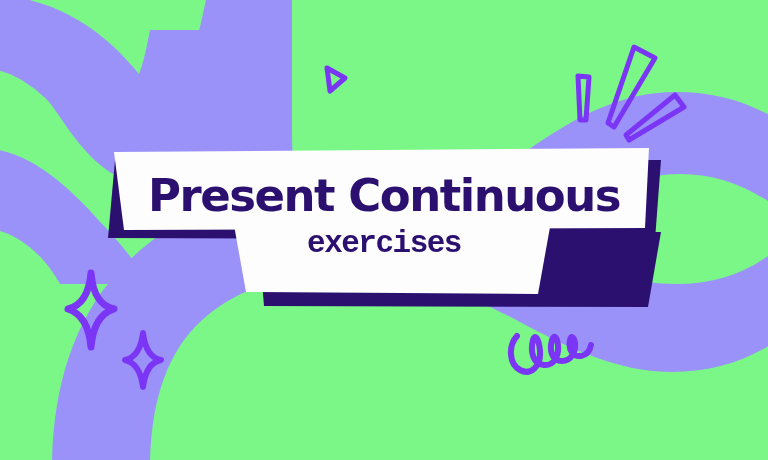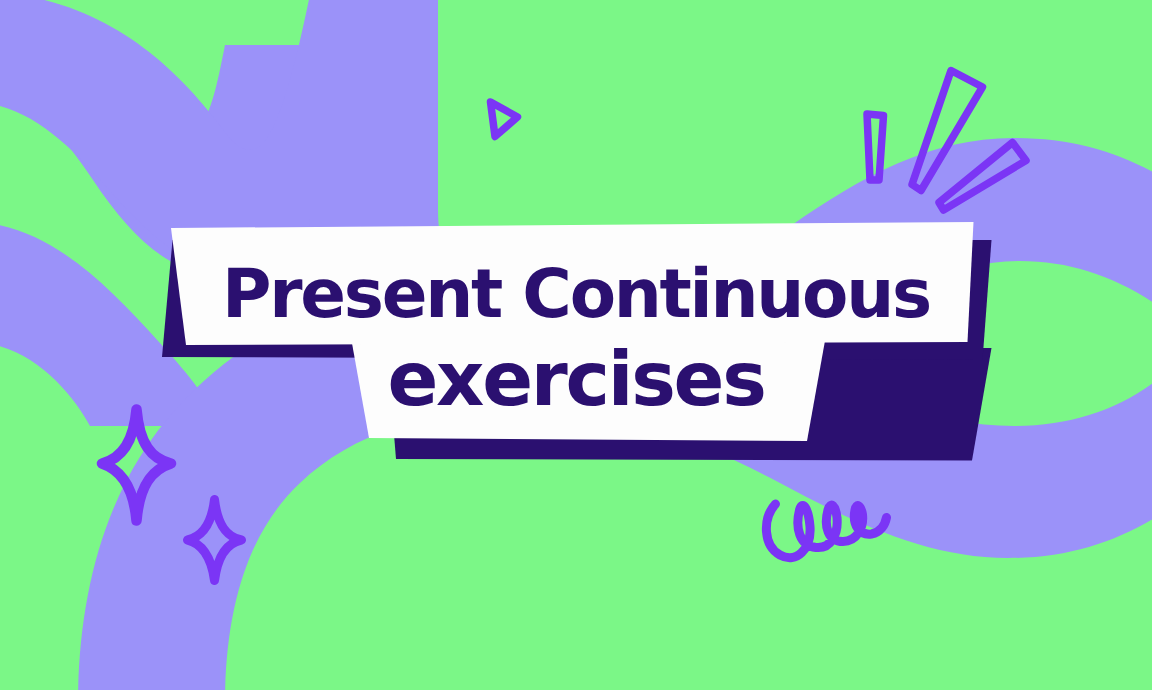--- a/index.html
+++ b/index.html
@@ -36,22 +36,23 @@
     white-space: nowrap;
     line-height: 1;
   }
   #title-line-1 {
     top: 173px;
     font-size: 45px;
     letter-spacing: -1.5px;
   }
   #title-line-2 {
     top: 228px;
-    font-size: 50px;
+    font-size: 31px;
     letter-spacing: -1.5px;
+    font-family: Liberation Mono, monospace;
   }
 </style>
 </head>
 <body>
 
 <div id="poster">
 
   <svg id="bg-layer" viewBox="0 0 768 460" preserveAspectRatio="none">
     <rect x="0" y="0" width="768" height="460" fill="#7BF787"></rect>
 

